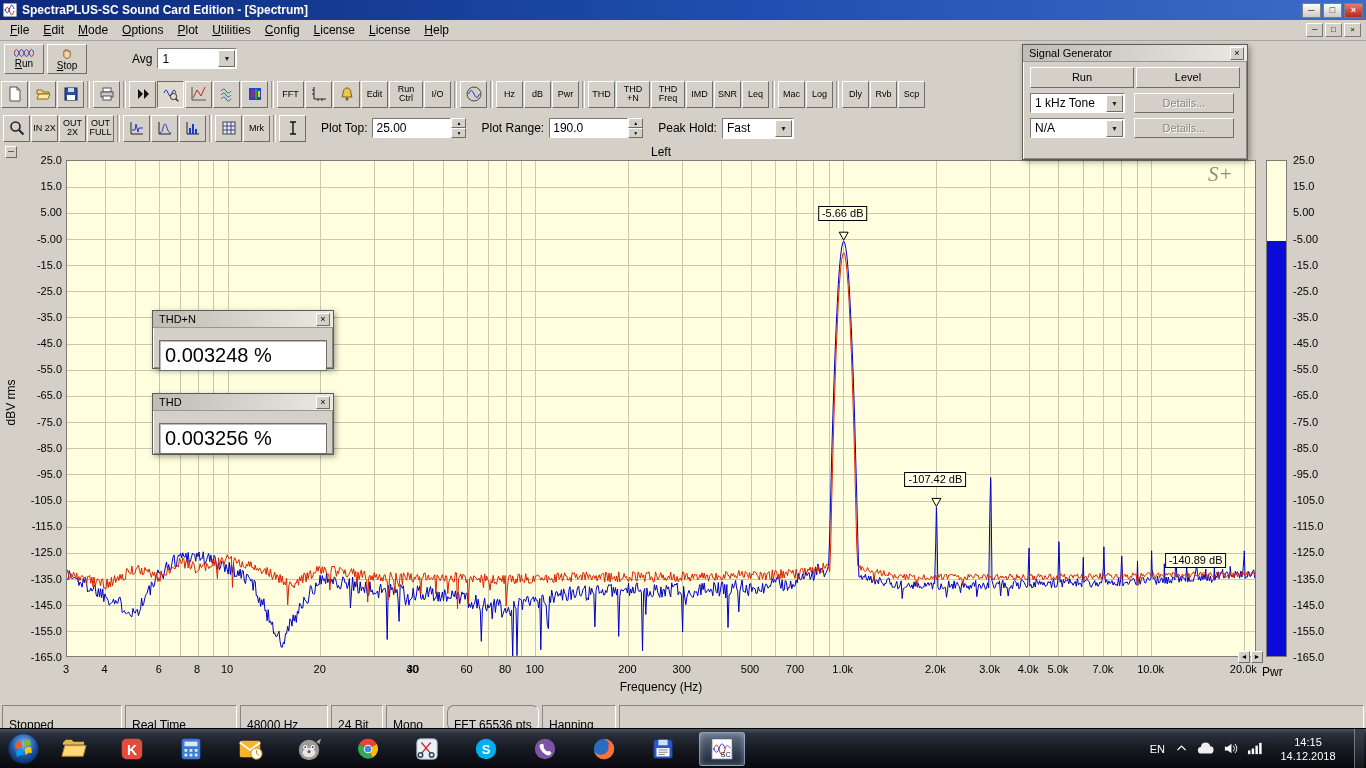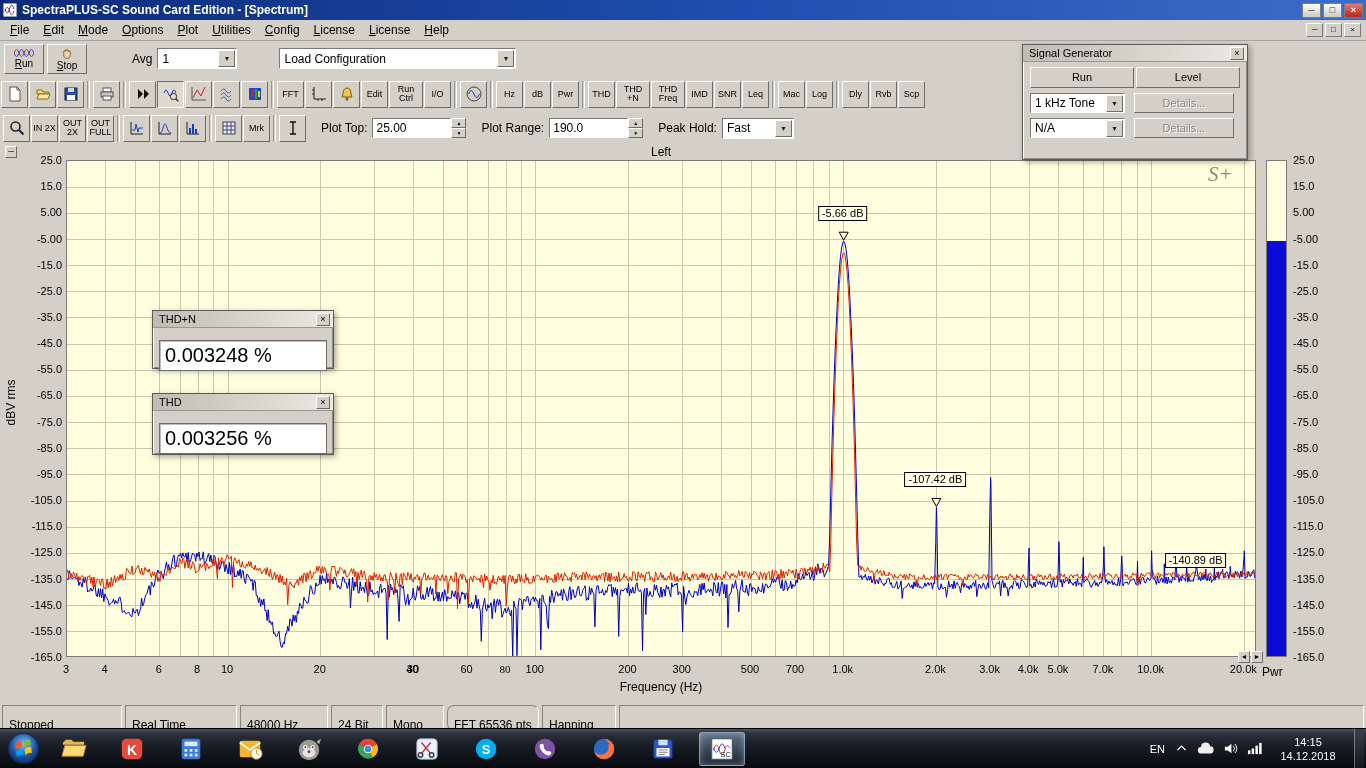--- a/index.html
+++ b/index.html
@@ -159,24 +159,20 @@
   </div>
   <div class="bigbtn">
     <svg width="14" height="13" viewBox="0 0 16 16">
         <path d="M4 8V5.5a1 1 0 012 0V4a1 1 0 012 0v1a1 1 0 012 0v1a1 1 0 012 0v4c0 2-1 4-4 4s-4-2-4-4z" fill="#f2d3b0" stroke="#7a4a1a"></path>
       </svg>
     <span class="blabel accel">Stop</span>
   </div>
   <span class="lbl" style="margin-left:42px">Avg</span>
   <div class="combo" style="width:80px">
     <span class="cval">1</span>
-    <span class="carr">▼</span>
-  </div>
-  <div class="combo" style="width:237px;margin-left:42px">
-    <span class="cval">Load Configuration</span>
     <span class="carr">▼</span>
   </div>
 </div>
 
 <div id="toolbar2">
     <span class="tbtn">
       <svg viewBox="0 0 16 16" width="16" height="16">
         <path d="M3 1h7l3 3v11H3z" fill="#fff" stroke="#555"></path>
         <path d="M10 1v3h3" fill="none" stroke="#555"></path>
       </svg>
@@ -457,21 +453,21 @@
     <div class="ytick-r" style="top: 507px;">-165.0</div>
     <div class="xtick" style="left: 66px;">3</div>
     <div class="xtick" style="left: 104.5px;">4</div>
     <div class="xtick" style="left: 158.7px;">6</div>
     <div class="xtick" style="left: 197.1px;">8</div>
     <div class="xtick" style="left: 227px;">10</div>
     <div class="xtick" style="left: 319.7px;">20</div>
     <div class="xtick" style="left: 373.9px; margin-left: 39px;">30</div>
     <div class="xtick" style="left: 412.3px;">40</div>
     <div class="xtick" style="left: 466.5px;">60</div>
-    <div class="xtick" style="left: 505px; font-family: Liberation Serif, serif;">80</div>
+    <div class="xtick" style="left: 505px;">80</div>
     <div class="xtick" style="left: 534.8px;">100</div>
     <div class="xtick" style="left: 627.5px;">200</div>
     <div class="xtick" style="left: 681.7px;">300</div>
     <div class="xtick" style="left: 750px;">500</div>
     <div class="xtick" style="left: 795px;">700</div>
     <div class="xtick" style="left: 842.7px;">1.0k</div>
     <div class="xtick" style="left: 935.4px;">2.0k</div>
     <div class="xtick" style="left: 989.6px;">3.0k</div>
     <div class="xtick" style="left: 1028.1px;">4.0k</div>
     <div class="xtick" style="left: 1057.9px;">5.0k</div>

